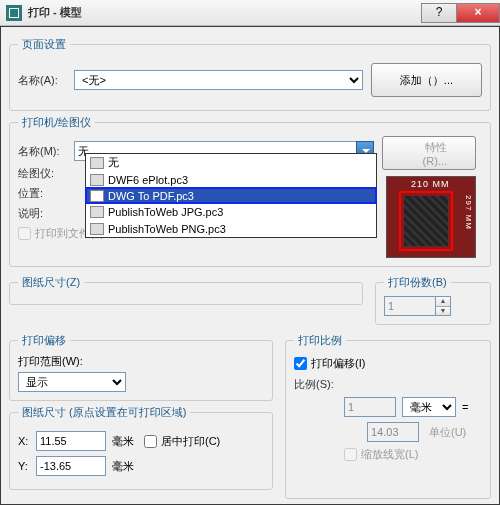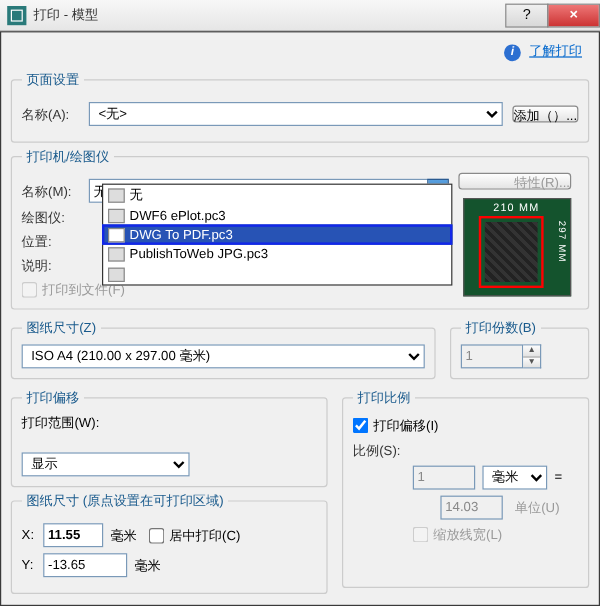--- a/index.html
+++ b/index.html
@@ -1,39 +1,39 @@
 <!DOCTYPE html>
 <html><head>
 <meta charset="utf-8">
 <style>
 *{box-sizing:border-box;font-family:"Microsoft YaHei","SimSun",sans-serif;font-size:11px;}
 body{margin:0;background:#fff;width:500px;height:505px;overflow:hidden;}
 .titlebar{height:26px;background:linear-gradient(#f7f7f7,#e6e6e6);border-bottom:1px solid #bbb;display:flex;align-items:center;padding:0 0 0 6px;}
 .titlebar .icon{width:16px;height:16px;background:#2a7a7a;position:relative;margin-right:6px;}
 .titlebar .icon:after{content:"";position:absolute;top:3px;left:3px;width:8px;height:8px;border:1px solid #fff;}
-.titlebar .title{color:#333;}
+.titlebar .title{color:#333;font-weight:bold;}
 .winbtns{margin-left:auto;display:flex;}
 .winbtn{width:36px;height:20px;border:1px solid #888;background:linear-gradient(#f0f0f0,#d8d8d8);text-align:center;line-height:17px;font-size:12px;margin-left:-1px;}
 .winbtn.help{border-radius:0;}
 .winbtn.close{background:linear-gradient(#e77,#c33);color:#fff;font-weight:bold;width:44px;}
 .body{background:#f0f0f0;border:1px solid #3a3a3a;height:479px;padding:6px;position:relative;}
 .toplink{text-align:right;padding:2px 8px 4px 0;}
 .toplink a{color:#0066cc;text-decoration:underline;}
 .info-i{display:inline-block;width:14px;height:14px;border-radius:50%;background:#2c6fd1;color:#fff;text-align:center;line-height:14px;font-weight:bold;font-style:italic;margin-right:4px;font-size:10px;}
 fieldset{border:1px solid #ccc;border-radius:3px;margin:4px 2px;padding:6px 8px 8px 8px;background:#f0f0f0;}
 fieldset>legend{padding:0 4px;color:#195a8c;}
 .row{display:flex;align-items:center;margin:5px 0;}
 .lbl{width:56px;color:#333;}
 select,input[type=text]{border:1px solid #7a99b8;background:#fff;height:20px;padding:1px 3px;}
 .combo{flex:1;height:20px;}
-.btn{height:14px;border:1px solid #8a8a8a;background:linear-gradient(#fefefe,#e4e4e4);border-radius:3px;padding:0 0;cursor:default;}
+.btn{height:34px;border:1px solid #8a8a8a;background:linear-gradient(#fefefe,#e4e4e4);border-radius:3px;padding:0 28px;cursor:default;}
 .btn.dis{color:#9a9a9a;text-align:right;}
 .split{display:flex;gap:8px;}
 .col{flex:1;}
-.preview{width:90px;height:82px;background:#14532d;border:1px solid #555;position:relative;margin:6px 0 0 4px;}
+.preview{width:90px;height:82px;background:#7f1d1d;border:1px solid #555;position:relative;margin:6px 0 0 4px;}
 .preview .label{color:#fff;font-size:9px;position:absolute;top:2px;left:24px;letter-spacing:1px;}
 .preview .paper{position:absolute;top:14px;left:12px;width:54px;height:60px;border:2px solid #f00;}
 .preview .paper:before{content:"";position:absolute;top:3px;left:3px;right:3px;bottom:3px;background:repeating-linear-gradient(45deg,#222 0 3px,#333 3px 6px);}
 .preview .vdim{position:absolute;right:2px;top:18px;color:#fff;font-size:8px;writing-mode:vertical-rl;letter-spacing:1px;}
 .dropdown{position:absolute;left:84px;top:126px;width:292px;background:#fff;border:1px solid #333;z-index:5;}
 .dropdown .opt{display:flex;align-items:center;padding:1px 4px;height:17px;}
 .dropdown .opt .pi{width:14px;height:12px;margin-right:4px;position:relative;}
 .dropdown .opt .pi:before{content:"";position:absolute;width:12px;height:10px;background:#ddd;border:1px solid #888;}
 .dropdown .opt.sel{background:#2753b5;color:#fff;border:2px solid #1227e9;margin:-1px;padding:0 3px;}
 .dropdown .opt.sel .pi:before{background:#fff;}
@@ -57,24 +57,20 @@
   <div class="icon"></div>
   <span class="title">打印 - 模型</span>
   <div class="winbtns">
     <div class="winbtn help">?</div>
     <div class="winbtn close">×</div>
   </div>
 </div>
 
 <div class="body">
 
-  <div class="toplink">
-    <span class="info-i">i</span>
-    <a>了解打印</a>
-  </div>
 
   <fieldset>
     <legend>页面设置</legend>
     <div class="row">
       <span class="lbl">名称(A):</span>
       <select class="combo"><option>&lt;无&gt;</option></select>
       <span style="width:8px"></span>
       <button class="btn">添加（）...</button>
     </div>
   </fieldset>
@@ -127,57 +123,57 @@
     <div class="opt sel">
         <span class="pi"></span>
         <span>DWG To PDF.pc3</span>
       </div>
     <div class="opt">
         <span class="pi"></span>
         <span>PublishToWeb JPG.pc3</span>
       </div>
     <div class="opt">
         <span class="pi"></span>
+        <span>PublishToWeb PNG.pc3</span>
       </div>
   </div>
 
   <div class="split">
     <div class="col">
       <fieldset>
         <legend>图纸尺寸(Z)</legend>
-        <select class="combo" style="width:100%"><option>ISO A4 (210.00 x 297.00 毫米)</option></select>
       </fieldset>
     </div>
     <div style="width:120px">
       <fieldset>
         <legend>打印份数(B)</legend>
         <div class="spinner">
           <input type="text" disabled="" value="1" style="">
           <div class="spinbtns">
               <div>▲</div>
               <div>▼</div>
             </div>
         </div>
       </fieldset>
     </div>
   </div>
 
   <div class="split">
     <div class="col">
       <fieldset>
         <legend>打印偏移</legend>
-        <div style="margin-bottom:17px">打印范围(W):</div>
-        <select style="width:140px"><option>显示</option></select>
+        <div style="margin-bottom:3px">打印范围(W):</div>
+        <select style="width:108px"><option>显示</option></select>
       </fieldset>
 
       <fieldset>
         <legend>图纸尺寸 (原点设置在可打印区域)</legend>
         <div class="row">
           <span style="width:18px">X:</span>
-          <input type="text" style="width: 50px; font-weight: bold;" value="11.55">
+          <input type="text" style="width: 70px;" value="11.55">
           <span style="margin:0 10px 0 6px">毫米</span>
           <label class="chk">
               <input type="checkbox" style="">
               <span>居中打印(C)</span>
             </label>
         </div>
         <div class="row">
           <span style="width:18px">Y:</span>
           <input type="text" style="width: 70px;" value="-13.65">
           <span style="margin-left:6px">毫米</span>

